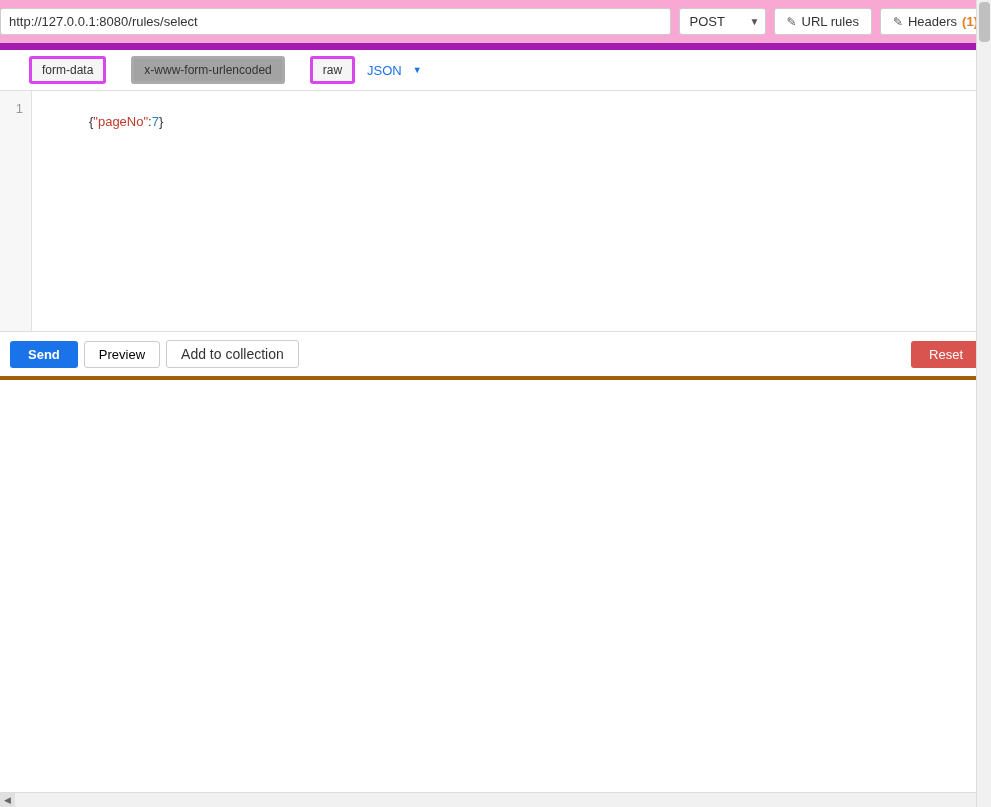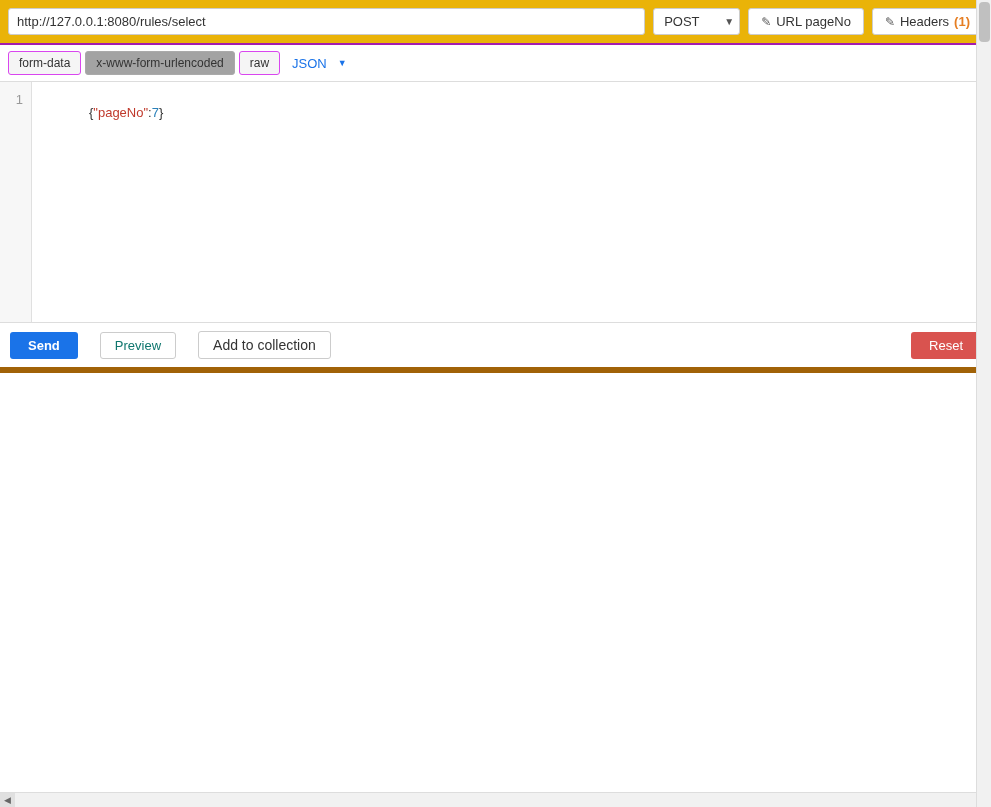--- a/index.html
+++ b/index.html
@@ -14,24 +14,24 @@
       background: #fff;
       width: 991px;
       height: 807px;
       overflow: hidden;
       position: relative;
     }
 
     .top-bar {
       display: flex;
       align-items: center;
-      padding: 8px 8px;
+      padding: 8px 0;
       gap: 8px;
-      border-bottom: 2px solid #a21caf;
-      background: #eab308;
+      border-bottom: 7px solid #a21caf;
+      background: #f9a8d4;
     }
 
     .url-input {
       flex: 1;
       padding: 5px 8px;
       border: 1px solid #ccc;
       border-radius: 3px;
       font-size: 13px;
       color: #333;
       background: #fff;
@@ -90,26 +90,27 @@
       display: flex;
       align-items: center;
       padding: 6px 8px;
       border-bottom: 1px solid #ddd;
       gap: 4px;
       background: #fff;
     }
 
     .tab-btn {
       padding: 4px 10px;
-      border: 1px solid #d946ef;
+      border: 3px solid #d946ef;
       border-radius: 3px;
       background: #f5f5f5;
       color: #333;
       cursor: pointer;
       font-size: 12px;
+      margin-left: 21px;
     }
 
     .tab-btn.active {
       background: #a3a3a3;
       border-color: #aaa;
     }
 
     .tab-json {
       display: inline-flex;
       align-items: center;
@@ -188,40 +189,40 @@
       color: #aaa;
       font-size: 14px;
       line-height: 1;
       cursor: se-resize;
     }
 
     .action-bar {
       display: flex;
       align-items: center;
       padding: 8px 10px;
-      gap: 22px;
-      border-bottom: 6px solid #a16207;
+      gap: 6px;
+      border-bottom: 4px solid #a16207;
       background: #fff;
     }
 
     .btn-send {
       padding: 6px 18px;
       background: #1a73e8;
       color: #fff;
       border: none;
       border-radius: 3px;
       cursor: pointer;
       font-size: 13px;
       font-weight: bold;
     }
 
     .btn-preview {
       padding: 5px 14px;
       background: #fff;
-      color: #0f766e;
+      color: #000000;
       border: 1px solid #ccc;
       border-radius: 3px;
       cursor: pointer;
       font-size: 13px;
     }
 
     .btn-add-collection {
       padding: 5px 14px;
       background: #fff;
       color: #333;
@@ -304,21 +305,21 @@
       <option>GET</option>
       <option>PUT</option>
       <option>DELETE</option>
       <option>PATCH</option>
     </select>
     <span class="method-chevron">▼</span>
   </div>
 
   <button class="header-btn">
     <span class="edit-icon">✎</span>
-    <span>URL pageNo</span>
+    <span>URL rules</span>
   </button>
 
   <button class="header-btn">
     <span class="edit-icon">✎</span>
     <span>Headers</span>
     <span class="count-badge">(1)</span>
   </button>
 </div>
 
 <div class="body-tabs">

